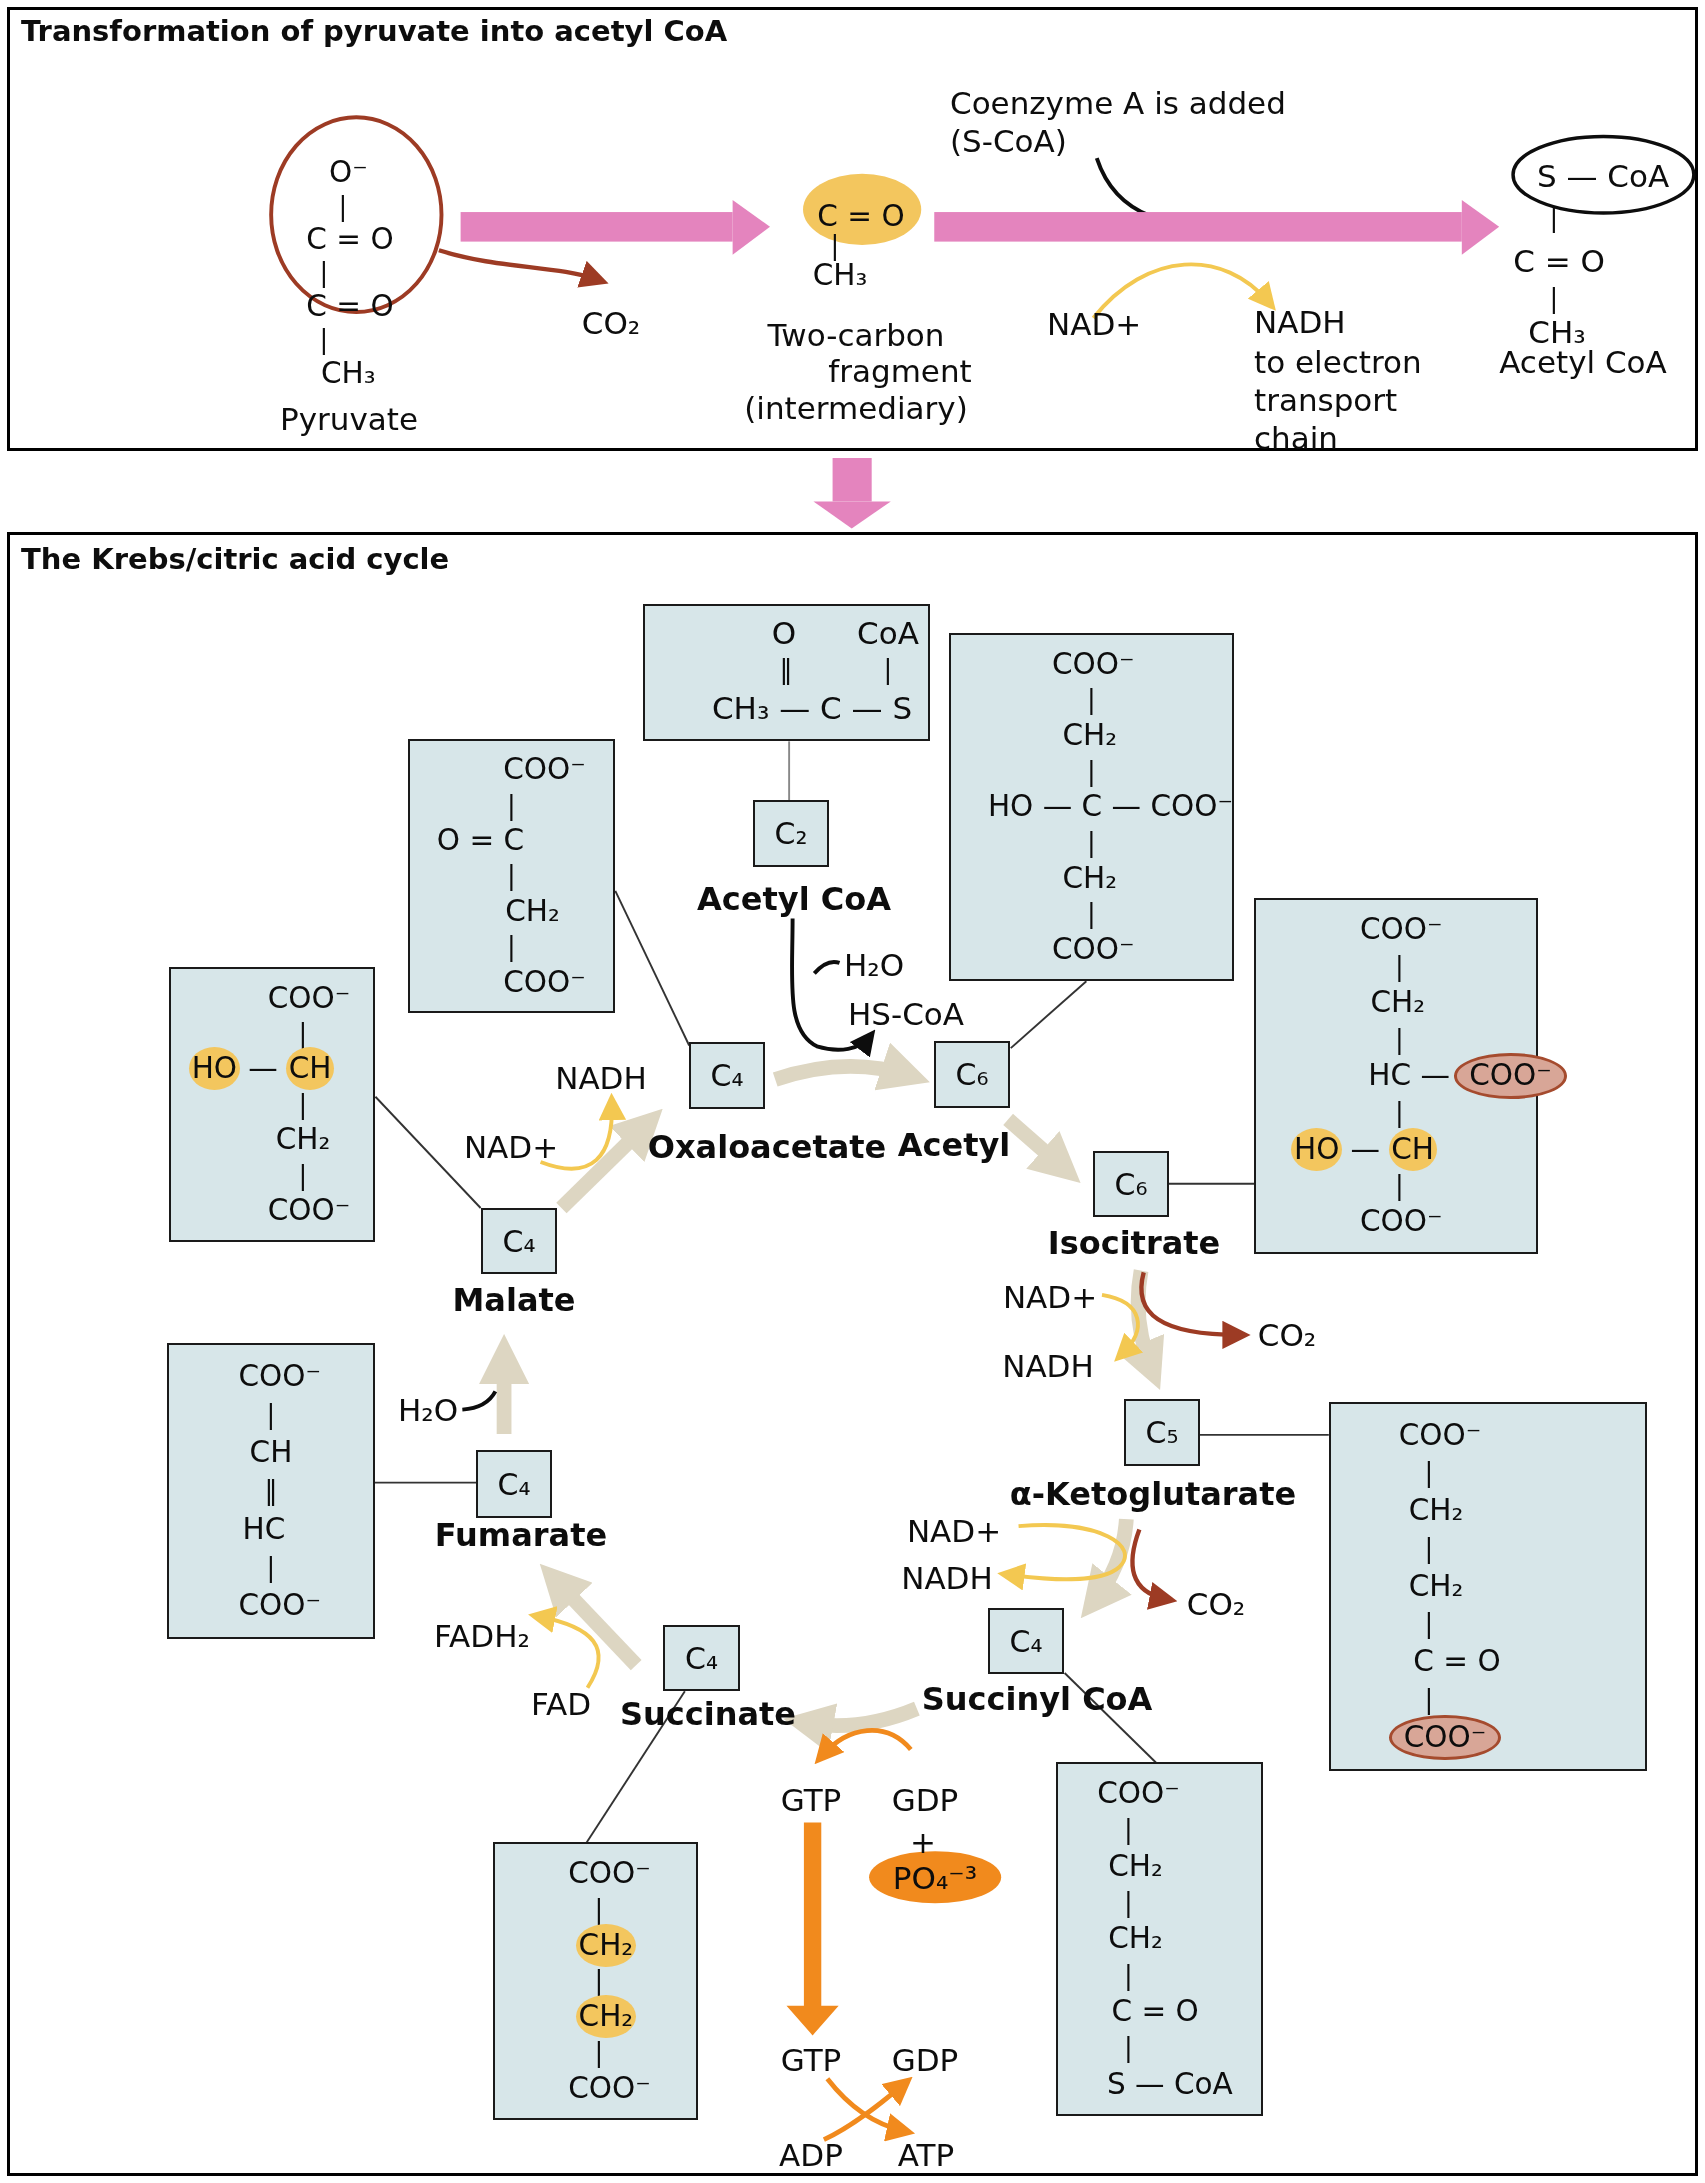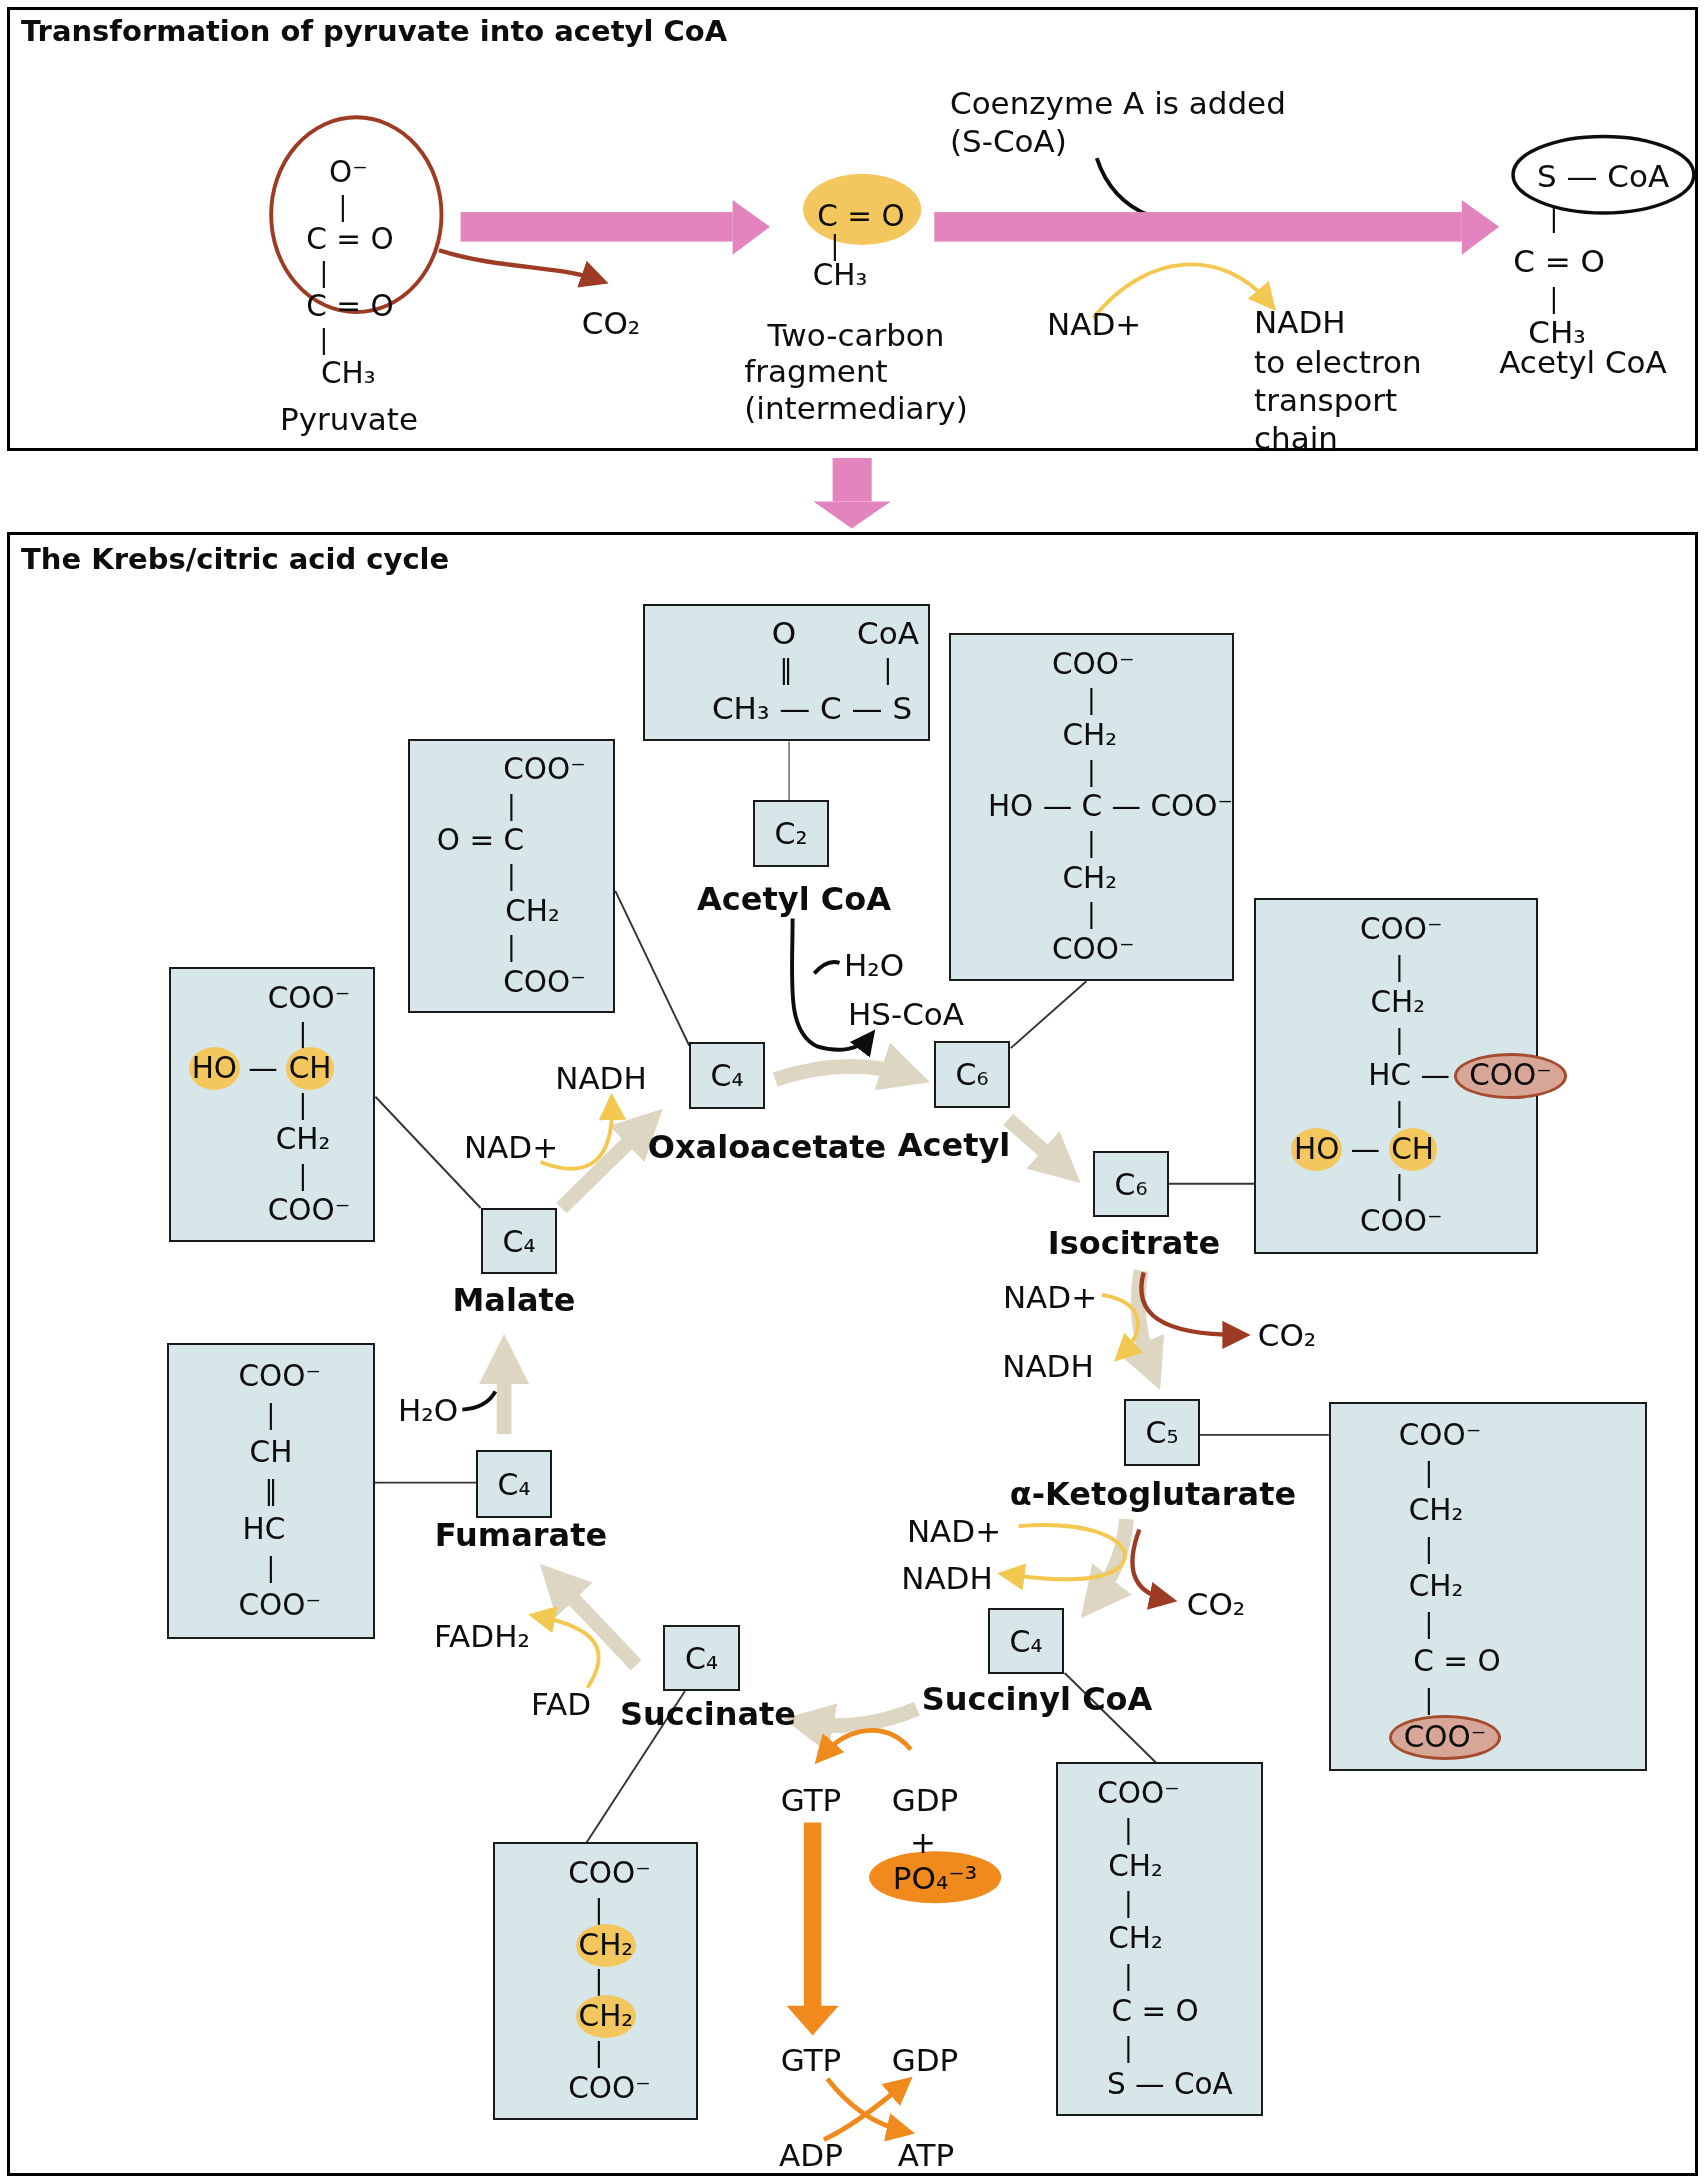--- a/index.html
+++ b/index.html
@@ -223,21 +223,21 @@
       <div class="sbond" style="left: -59px;">|</div>
       <div class="srow" style="left: -52px;"><span>CH₂</span></div>
       <div class="sbond" style="left: -59px;">|</div>
       <div class="srow" style="left: -31px;"><span>C = O</span></div>
       <div class="sbond" style="left: -59px;">|</div>
       <div class="srow" style="left: -43px;"><span class="hl-r">COO⁻</span></div>
     </div>
     <div class="txt c" style="left: 349px; top: 419px;">Pyruvate</div>
     <div class="txt c" style="left: 611px; top: 323px;">CO₂</div>
     <div class="txt c" style="left: 856px; top: 335px;">Two-carbon</div>
-    <div class="txt c" style="left: 816px; top: 371px;">fragment</div>
+    <div class="txt c" style="left: 900px; top: 371px;">fragment</div>
     <div class="txt c" style="left: 856px; top: 408px;">(intermediary)</div>
     <div class="txt l" style="left: 950px; top: 103px;">Coenzyme A is added</div>
     <div class="txt l" style="left: 950px; top: 141px;">(S-CoA)</div>
     <div class="txt l" style="left: 1047px; top: 324px;">NAD+</div>
     <div class="txt l" style="left: 1254px; top: 322px;">NADH</div>
     <div class="txt l" style="left: 1254px; top: 362px;">to electron</div>
     <div class="txt l" style="left: 1254px; top: 400px;">transport</div>
     <div class="txt l" style="left: 1254px; top: 438px;">chain</div>
     <div class="txt c" style="left: 1603px; top: 176px;">S — CoA</div>
     <div class="txt c" style="font-size: 26px; left: 1554px; top: 217px;">|</div>

